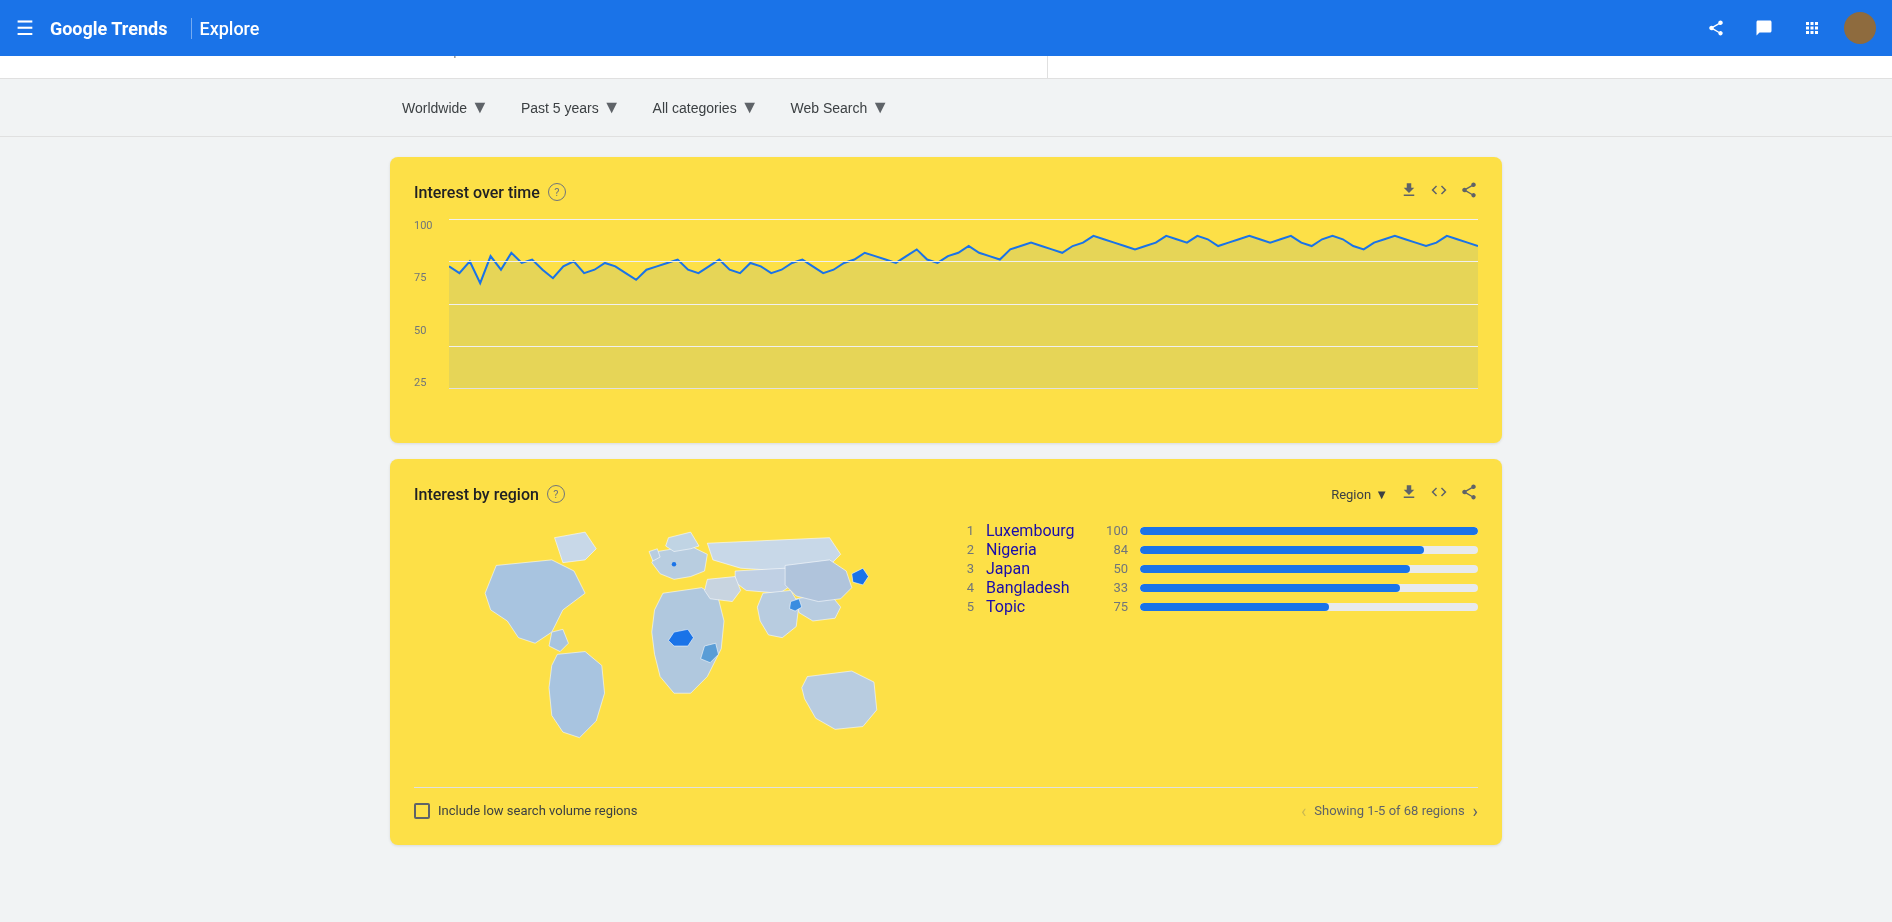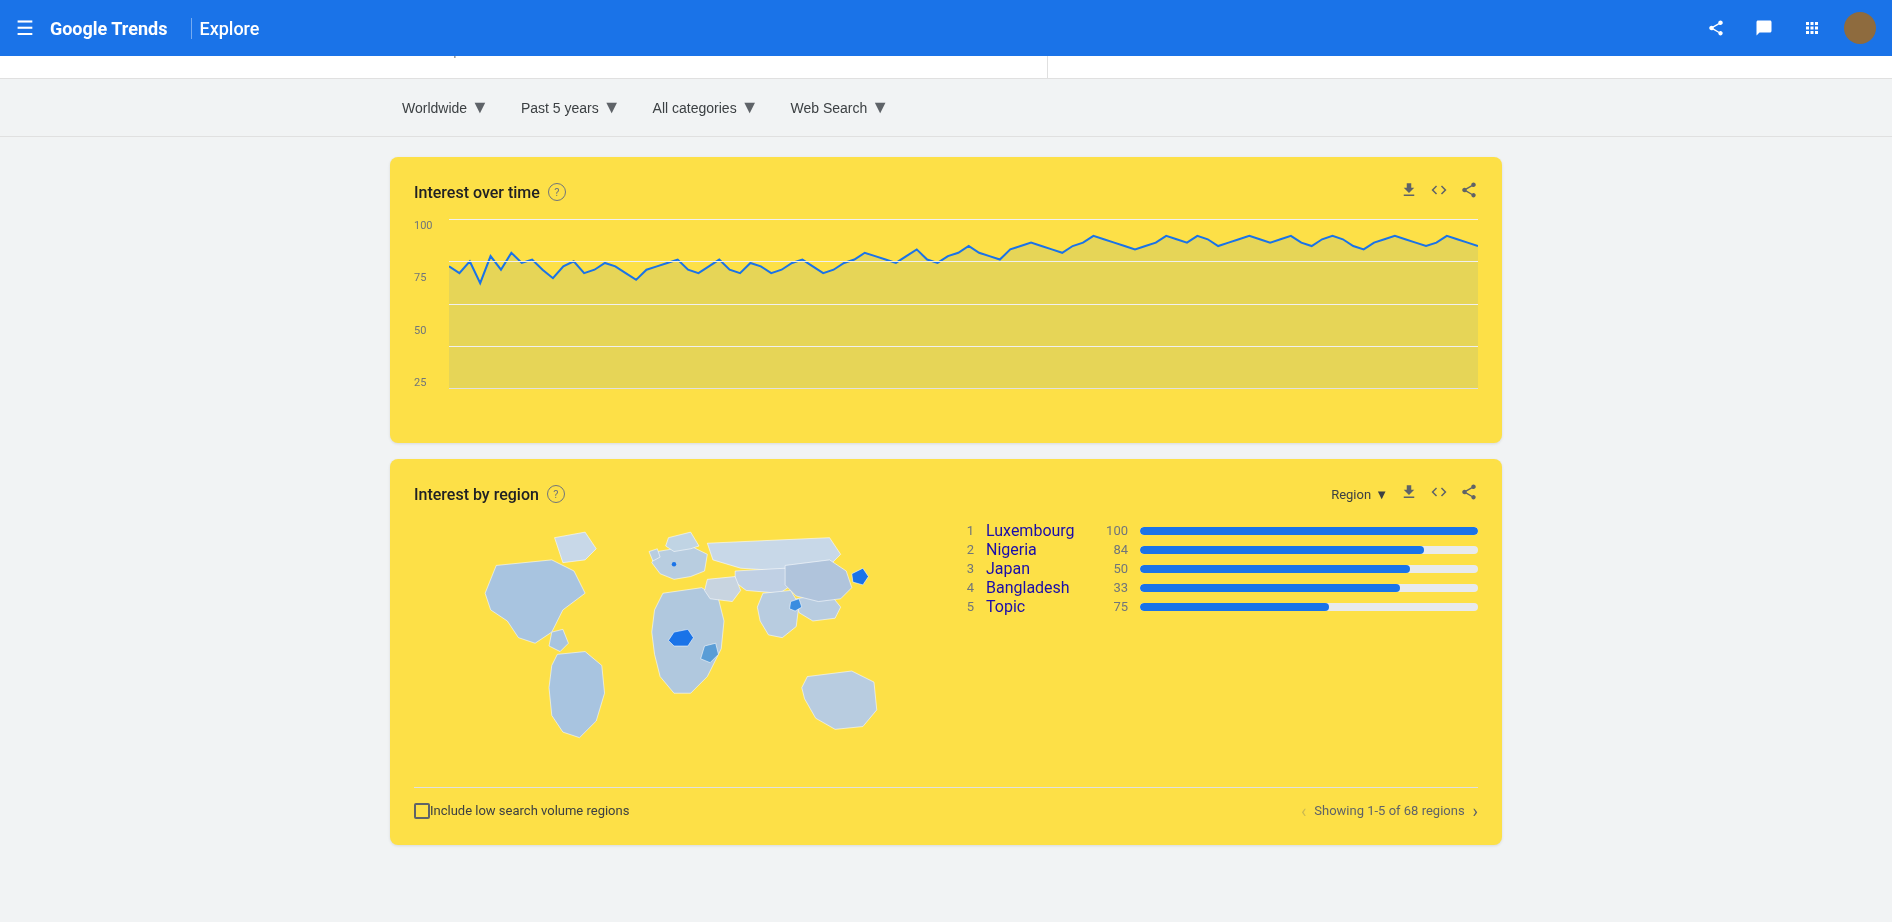--- a/index.html
+++ b/index.html
@@ -300,20 +300,21 @@
       display: flex;
       align-items: center;
       justify-content: space-between;
       margin-top: 16px;
       padding-top: 12px;
       border-top: 1px solid #e0e0e0;
     }
     .checkbox-area {
       display: flex;
       align-items: flex-start;
+      gap: 8px;
     }
     .checkbox {
       width: 16px;
       height: 16px;
       border: 2px solid #5f6368;
       border-radius: 2px;
       cursor: pointer;
     }
     .checkbox-label {
       font-size: 13px;

